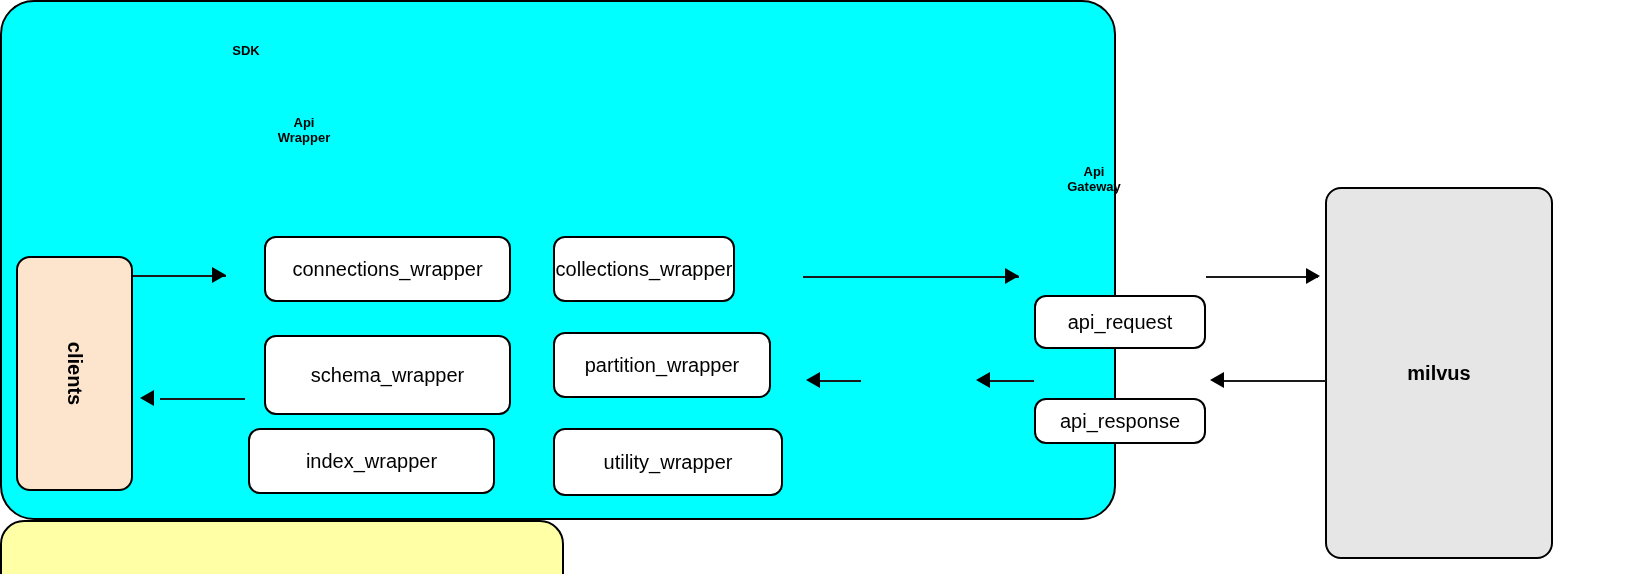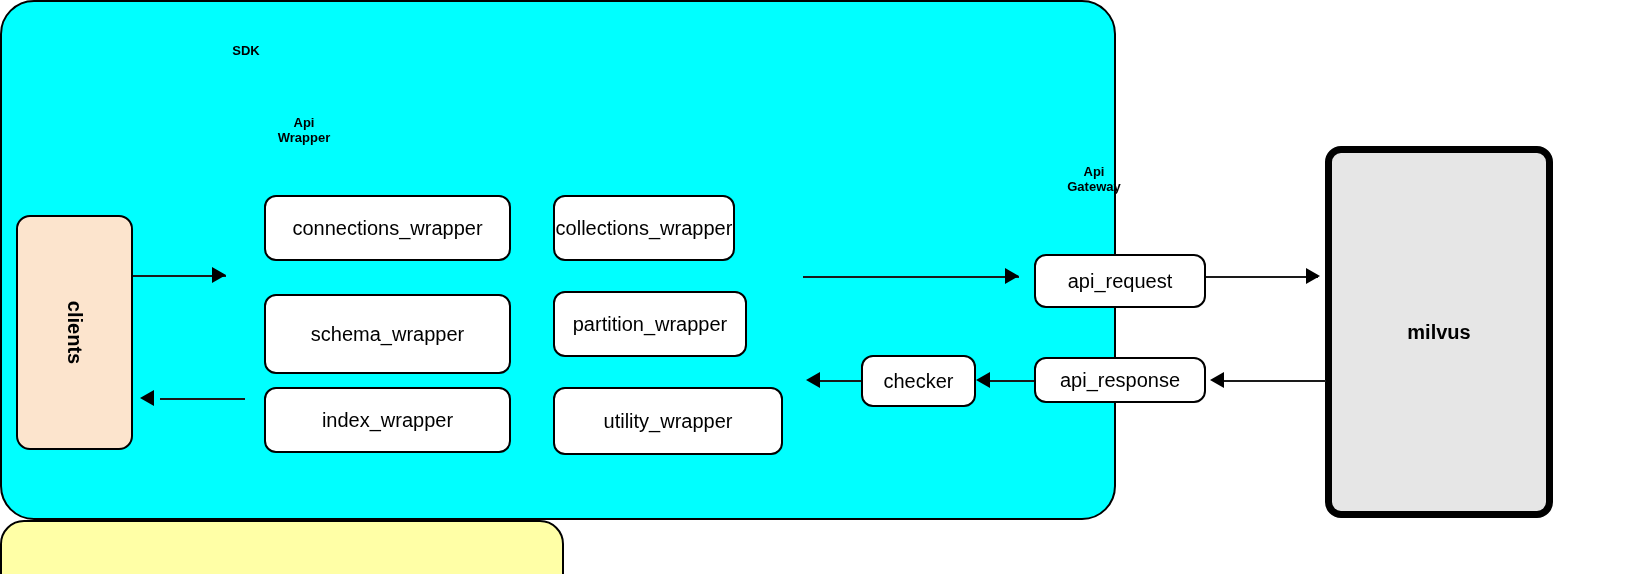--- a/index.html
+++ b/index.html
@@ -1,19 +1,19 @@
 <!DOCTYPE html>
 <html><head>
 <meta charset="utf-8">
 <style>
   html,body{margin:0;padding:0;background:#ffffff;}
   body{font-family:"Liberation Sans",sans-serif;}
   #canvas{position:relative;width:1634px;height:574px;background:#ffffff;overflow:hidden;}
 
-  .box{position:absolute;box-sizing:border-box;display:flex;align-items:center;justify-content:center;}
+  .box{position:absolute;box-sizing:border-box;display:flex;align-items:center;justify-content:center;margin-top:41px;}
 
   
   .sdk-container{
     left:176px;top:17px;width:1112px;height:516px;
     background:#00ffff;border:2px solid #000000;border-radius:34px;
     display:block;
   }
   .wrapper-container{
     left:243px;top:112px;width:560px;height:378px;
     background:#ffffa6;border:2px solid #000000;border-radius:24px;
@@ -39,30 +39,30 @@
     left:16px;top:215px;width:117px;height:235px;
     background:#fce4cd;border:2px solid #000000;border-radius:14px;
   }
   .clients-label{
     transform:rotate(90deg);white-space:nowrap;
     font-weight:bold;font-size:20px;color:#000000;
   }
 
   .milvus-box{
     left:1325px;top:146px;width:228px;height:372px;
-    background:#e6e6e6;border:7px solid #000000;border-radius:16px;align-items:center;
+    background:#e6e6e6;border:2px solid #000000;border-radius:16px;align-items:center;
   }
   .milvus-label{font-weight:bold;font-size:20px;color:#000000;}
 
   
   .w-connections{left:264px;top:195px;width:247px;height:66px;}
   .w-schema     {left:264px;top:294px;width:247px;height:80px;}
-  .w-index      {left:264px;top:387px;width:247px;height:66px;}
+  .w-index      {left:248px;top:387px;width:247px;height:66px;}
   .w-collections{left:553px;top:195px;width:182px;height:66px;}
-  .w-partition  {left:553px;top:291px;width:194px;height:66px;}
+  .w-partition  {left:553px;top:291px;width:218px;height:66px;}
   .w-utility    {left:553px;top:387px;width:230px;height:68px;}
 
   .checker-box{left:861px;top:355px;width:115px;height:52px;}
 
   .api-request {left:1034px;top:254px;width:172px;height:54px;}
   .api-response{left:1034px;top:357px;width:172px;height:46px;text-align:right;}
   .line-h{position:absolute;height:0;border-top:2px solid #1a1a1a;}
   .arrow-r{
     position:absolute;width:0;height:0;
     border-top:8px solid transparent;border-bottom:8px solid transparent;
@@ -102,23 +102,20 @@
   <div class="box node w-partition">
     <span>partition_wrapper</span>
   </div>
   <div class="box node w-index">
     <span>index_wrapper</span>
   </div>
   <div class="box node w-utility">
     <span>utility_wrapper</span>
   </div>
 
-  <div class="box node checker-box">
-    <span>checker</span>
-  </div>
 
   <div class="container-title gateway-title">Api
 Gateway</div>
 
   <div class="box node api-request">
     <span>api_request</span>
   </div>
   <div class="box node api-response">
     <span>api_response</span>
   </div>

